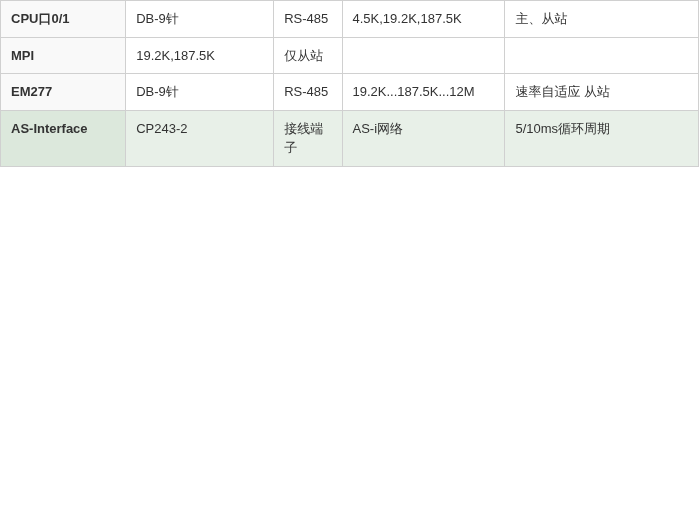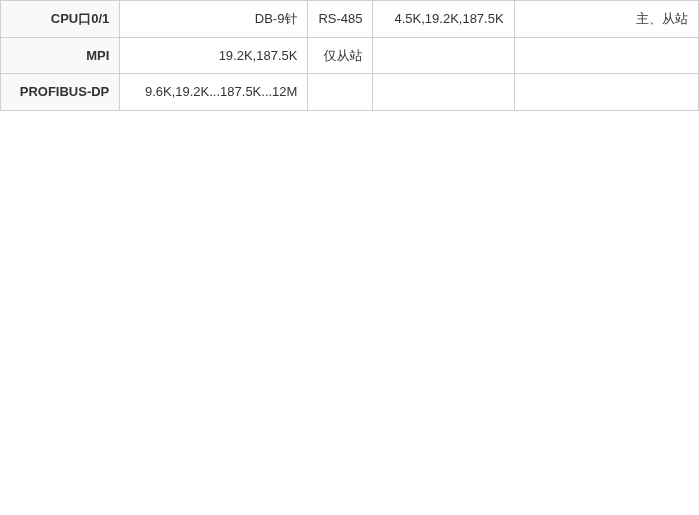--- a/index.html
+++ b/index.html
@@ -14,21 +14,20 @@
       color: #333;
       width: 699px;
       min-height: 515px;
     }
     .table-container {
       width: 100%;
     }
     table {
       width: 100%;
       border-collapse: collapse;
-      text-align: right;
     }
     td {
       border: 1px solid #d0d0d0;
       padding: 8px 10px;
       vertical-align: top;
       line-height: 1.5;
     }
     td.col-name {
       font-weight: bold;
       width: 110px;
@@ -71,21 +70,28 @@
           <td class="col-speed">主、从站</td>
         </tr>
         <tr>
           <td class="col-name">MPI</td>
           <td class="col-module">19.2K,187.5K</td>
           <td class="col-connector">仅从站</td>
           <td class="col-network"></td>
           <td class="col-speed"></td>
         </tr>
         <tr>
-          <td class="col-name">PROFIBUS-DP</td>
-          <td class="col-module">9.6K,19.2K...187.5K...12M</td>
-          <td class="col-connector"></td>
-          <td class="col-network"></td>
-          <td class="col-speed"></td>
+          <td class="col-name">EM277</td>
+          <td class="col-module">DB-9针</td>
+          <td class="col-connector">RS-485</td>
+          <td class="col-network">19.2K...187.5K...12M</td>
+          <td class="col-speed">速率自适应 从站</td>
+        </tr>
+        <tr class="highlight">
+          <td class="col-name">AS-Interface</td>
+          <td class="col-module">CP243-2</td>
+          <td class="col-connector">接线端子</td>
+          <td class="col-network">AS-i网络</td>
+          <td class="col-speed">5/10ms循环周期</td>
         </tr>
       </tbody>
   </table>
 </div>
 
 </body></html>

